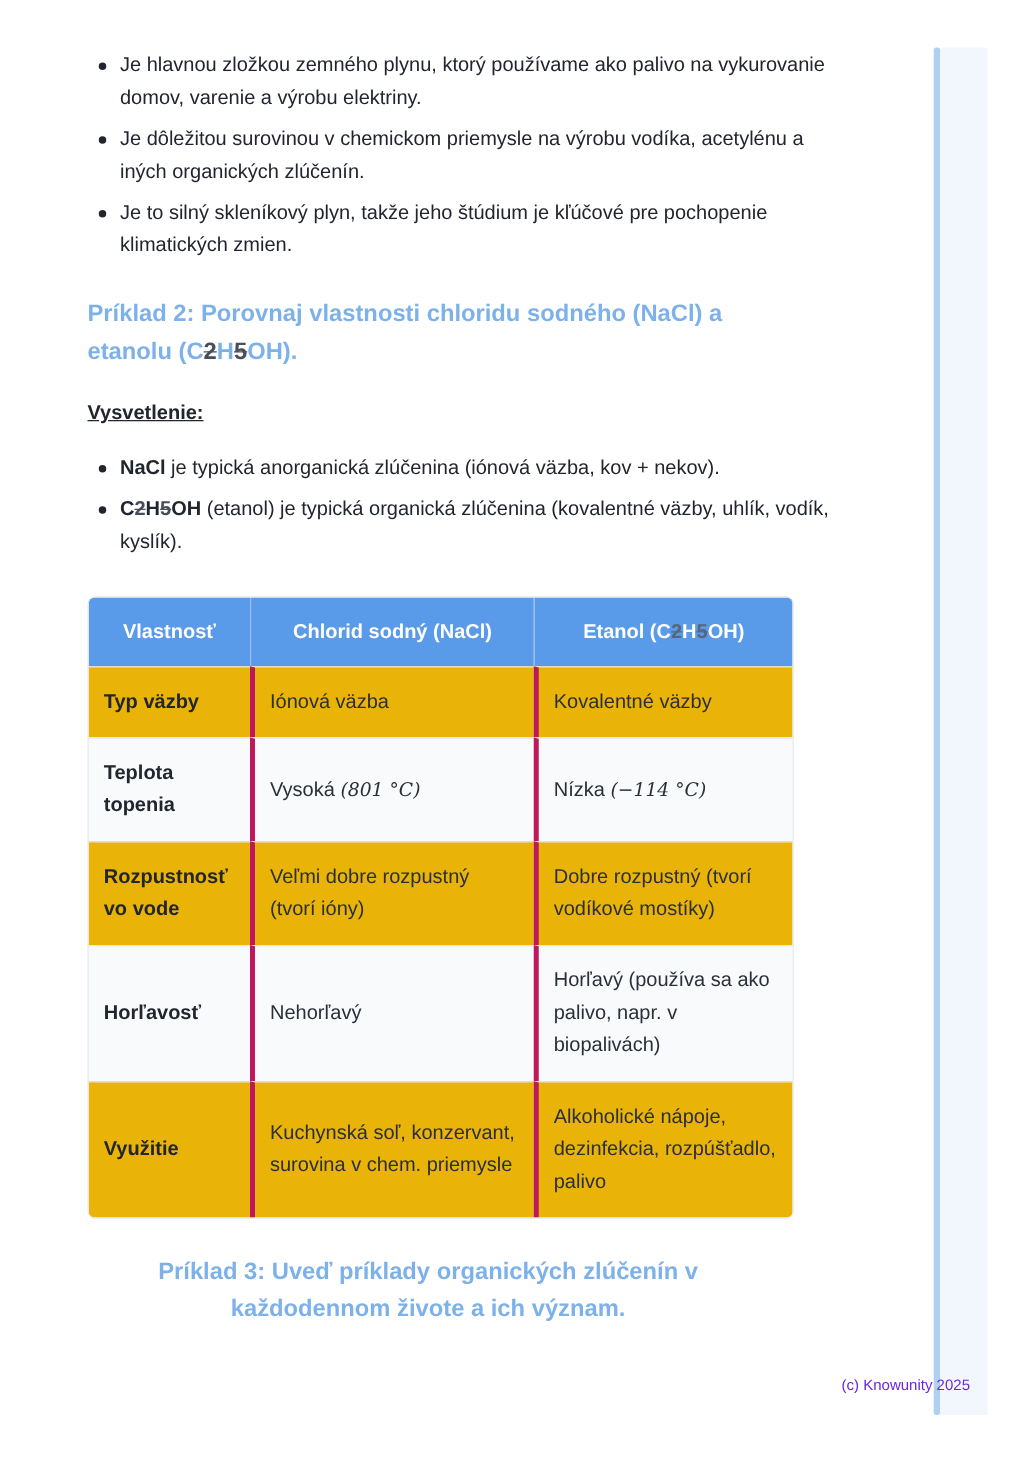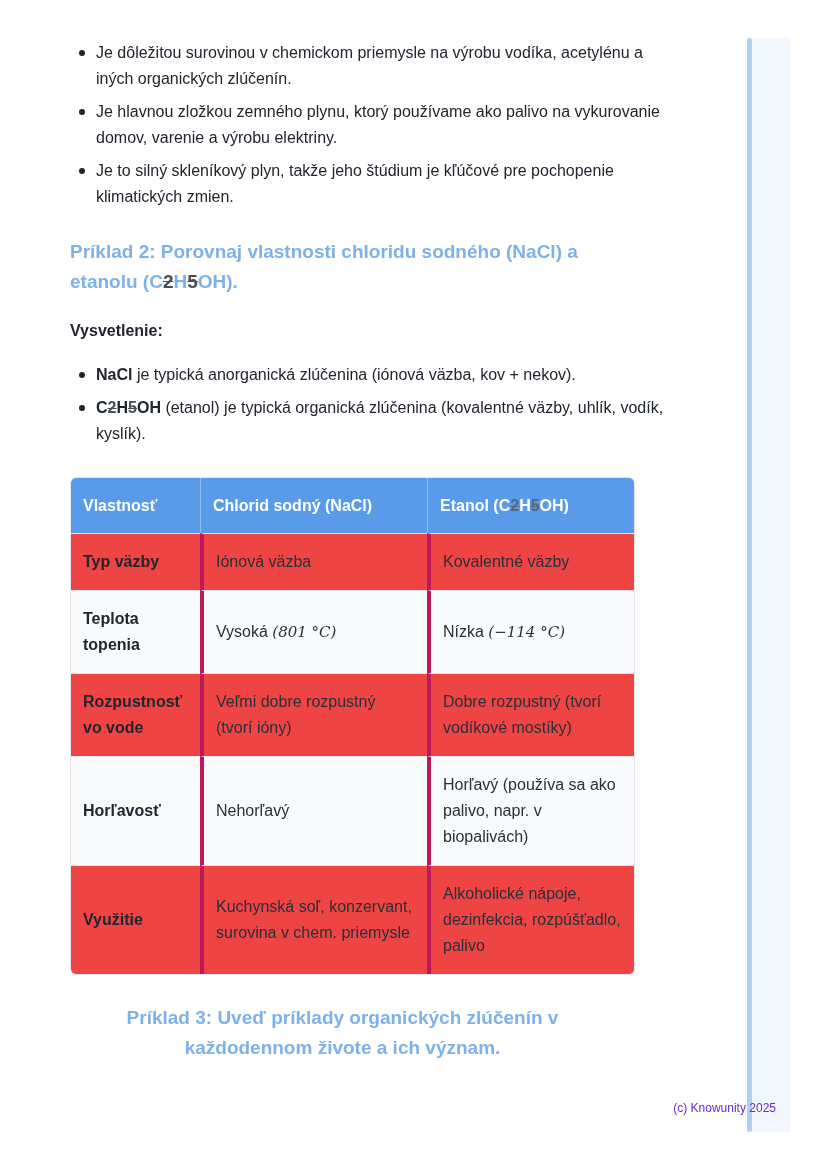--- a/index.html
+++ b/index.html
@@ -61,20 +61,21 @@
     font-weight: bold;
   }
   .strike-dark { color: #474e59; }
   .strike-on-blue { color: #56667c; }
   p.bold-label {
     margin: 0;
     margin-top: 22px;
     font-size: 16px;
     font-weight: bold;
     line-height: 24px;
+    text-decoration: underline;
   }
   ul.bullets.explain { margin-top: 19px; }
   
   .table-wrap {
     margin-top: 30px;
     width: 563px;
     border: 1px solid #e4e7eb;
     border-radius: 6px;
     overflow: hidden;
   }
@@ -85,32 +86,32 @@
     table-layout: fixed;
     font-size: 16px;
   }
   table.cmp col.c1 { width: 129px; }
   table.cmp col.c2 { width: 227px; }
   table.cmp col.c3 { width: 207px; }
   table.cmp th {
     background: #5a9be9;
     color: #ffffff;
     font-weight: bold;
-    text-align: left;
+    text-align: center;
     padding: 15px 12px;
     line-height: 25px;
     vertical-align: middle;
   }
   table.cmp th + th { border-left: 1px solid rgba(255,255,255,0.35); }
   table.cmp td {
     padding: 15px 12px;
     line-height: 26px;
     vertical-align: middle;
     border-top: 1px solid #e4e7eb;
-    background: #ef4444;
+    background: #eab308;
     color: #2a2f38;
   }
   table.cmp td + td { border-left: 4px solid #be185d; }
   table.cmp tbody tr:nth-child(even) td { background: #f8fafb; }
   table.cmp td.lbl { font-weight: bold; color: #21252e; }
   .math {
     font-family: "DejaVu Serif", serif;
     font-style: italic;
     font-size: 15px;
   }
@@ -143,25 +144,25 @@
   }
 </style>
 </head>
 <body>
 
 <div class="content">
 
   <ul class="bullets intro">
     <li>
       <span class="dot"></span>
+      <span>Je hlavnou zložkou zemného plynu, ktorý používame ako palivo na vykurovanie domov, varenie a výrobu elektriny.</span>
+    </li>
+    <li>
+      <span class="dot"></span>
       <span>Je dôležitou surovinou v chemickom priemysle na výrobu vodíka, acetylénu a iných organických zlúčenín.</span>
-    </li>
-    <li>
-      <span class="dot"></span>
-      <span>Je hlavnou zložkou zemného plynu, ktorý používame ako palivo na vykurovanie domov, varenie a výrobu elektriny.</span>
     </li>
     <li>
       <span class="dot"></span>
       <span>Je to silný skleníkový plyn, takže jeho štúdium je kľúčové pre pochopenie klimatických zmien.</span>
     </li>
   </ul>
 
   <h2 class="ex-heading"><span>Príklad 2: Porovnaj vlastnosti chloridu sodného (NaCl) a etanolu (C</span><span class="strike strike-dark">2</span><span>H</span><span class="strike strike-dark">5</span><span>OH).</span></h2>
 
   <p class="bold-label">Vysvetlenie:</p>

